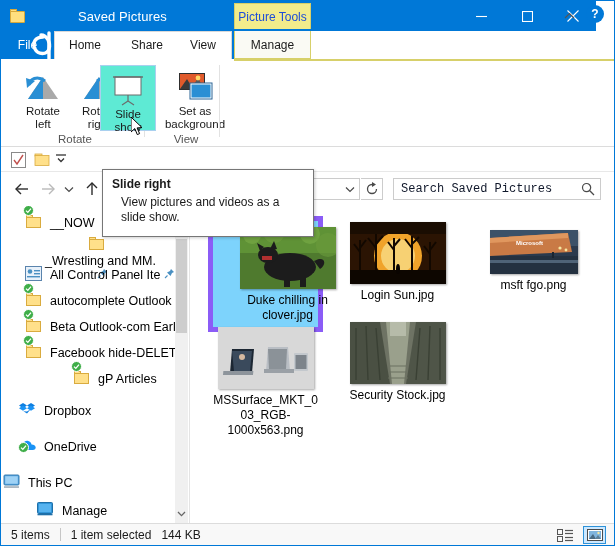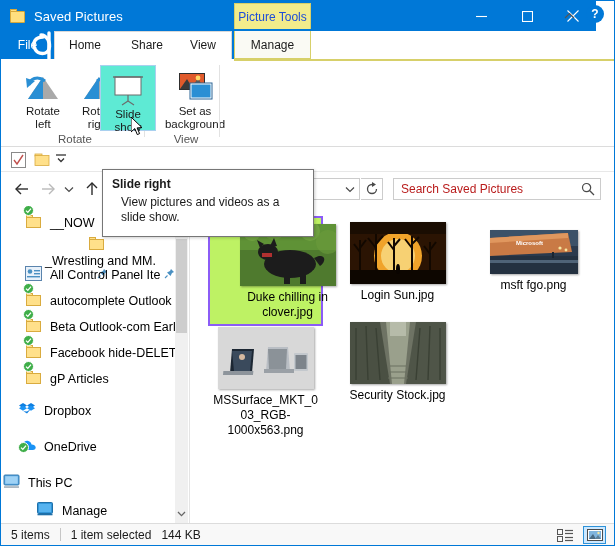--- a/index.html
+++ b/index.html
@@ -21,21 +21,21 @@
     border: 1px solid #0078d7;
     background: #fff;
     overflow: hidden;
   }
 
   
   #titlebar {
     position: absolute; top: 0; left: 0;
     width: 595px; height: 30px;
     background: #0078d7;
-    display: flex; align-items: center;
+    display: flex; align-items: center; gap: 44px;
   }
   .title-folder-icon {
     margin-left: 9px; margin-right: 8px;
     width: 16px; height: 14px;
     position: relative;
   }
   .title-folder-icon .fbody {
     position: absolute; left: 0; top: 2px;
     width: 15px; height: 12px;
     background: #ffdf7e;
@@ -225,21 +225,21 @@
   }
   #search-box {
     position: absolute; left: 392px; top: 5px;
     width: 208px; height: 22px;
     border: 1px solid #cccccc;
     background: #fff;
     display: flex; align-items: center;
   }
   #search-placeholder {
     margin-left: 7px;
-    color: #b91c1c; font-size: 12px;
+    color: #0f172a; font-size: 12px; font-family: Liberation Mono, monospace;
   }
   #search-icon-wrap {
     position: absolute; right: 5px; top: 3px;
   }
 
   
   #body-area {
     position: absolute; top: 205px; left: 0;
     width: 613px; height: 317px;
     background: #fff;
@@ -321,22 +321,22 @@
     width: 424px; height: 317px;
     background: #fff;
   }
   .tile {
     position: absolute;
     width: 115px;
     display: flex; flex-direction: column;
     align-items: center;
   }
   .tile.selected {
-    background: #bef264;
-    border: 2px solid #8b5cf6;
+    background: #7dd3fc;
+    border: 5px solid #8b5cf6;
     padding-left: 44px;
   }
   .thumb {
     width: 96px; height: 62px;
     margin-top: 6px;
     background: #d9d9d9;
     position: relative;
     overflow: hidden;
     box-shadow: 1px 1px 2px rgba(0,0,0,.35);
   }
@@ -688,21 +688,21 @@
             <span class="sync-badge">
                 <svg width="7" height="7" viewBox="0 0 7 7">
                   <polyline points="1,3.6 2.8,5.4 6,1.6" fill="none" stroke="#fff" stroke-width="1.3"></polyline>
                 </svg>
               </span>
           </span>
         </span>
         <span>Facebook hide-DELETE</span>
       </div>
 
-      <div class="navitem nav-indent-1" style="top:160px;">
+      <div class="navitem nav-indent-1" style="top:160px;margin-left:48px;">
         <span class="ni-ico">
           <span class="fico"><span class="t"></span><span class="b"></span>
             <span class="sync-badge">
                 <svg width="7" height="7" viewBox="0 0 7 7">
                   <polyline points="1,3.6 2.8,5.4 6,1.6" fill="none" stroke="#fff" stroke-width="1.3"></polyline>
                 </svg>
               </span>
           </span>
         </span>
         <span>gP Articles</span>

